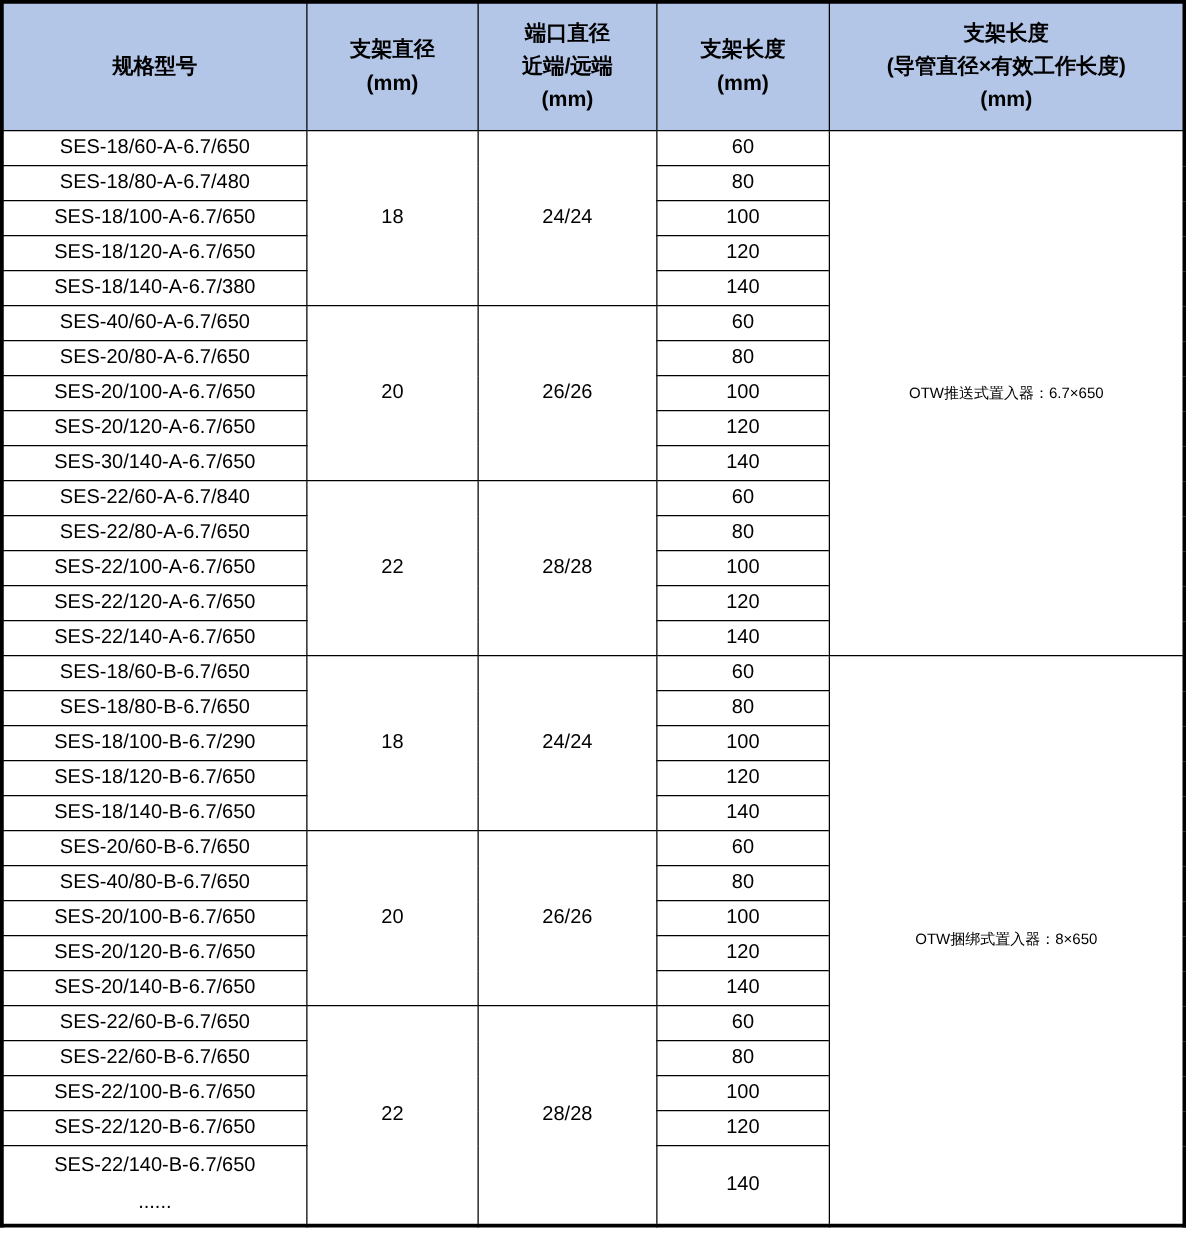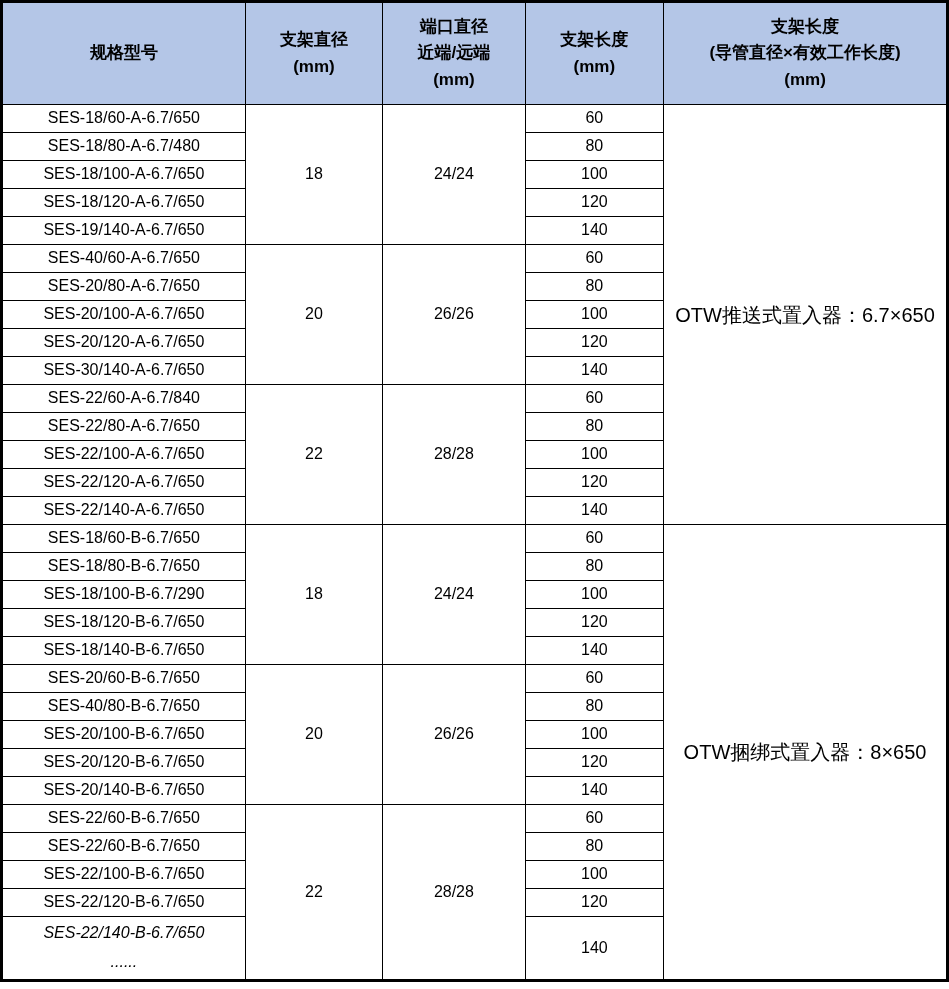--- a/index.html
+++ b/index.html
@@ -10,23 +10,23 @@
   table{
     border-collapse:collapse;table-layout:fixed;width:949px;
     border:3px solid #000;
   }
   th,td{border:1px solid #000;padding:0 2px;text-align:center;vertical-align:middle;}
   th{
     background:#b4c6e7;font-weight:bold;font-size:17px;line-height:1.55;
     height:101px;
   }
   td{font-size:16px;height:27px;line-height:1.3;background:#fff;}
-  td.delivery{font-size:20px;}
+  td.delivery{font-size:12px;}
   tr.tall td{height:62px;}
-  tr.tall td.model-two div{line-height:1.8;font-style:italic;}
+  tr.tall td.model-two div{line-height:1.8;}
 </style>
 </head>
 <body>
 
 <table>
   <colgroup>
     <col style="width:243px">
       <col style="width:137px">
       <col style="width:142px">
       <col style="width:138px">
@@ -72,21 +72,21 @@
       </tr>
     <tr>
         <td>SES-18/100-A-6.7/650</td>
         <td>100</td>
       </tr>
     <tr>
         <td>SES-18/120-A-6.7/650</td>
         <td>120</td>
       </tr>
     <tr>
-        <td>SES-19/140-A-6.7/650</td>
+        <td>SES-18/140-A-6.7/380</td>
         <td>140</td>
       </tr>
 
     <tr>
         <td>SES-40/60-A-6.7/650</td>
         <td rowspan="5">20</td>
         <td rowspan="5">26/26</td>
         <td>60</td>
       </tr>
     <tr>

